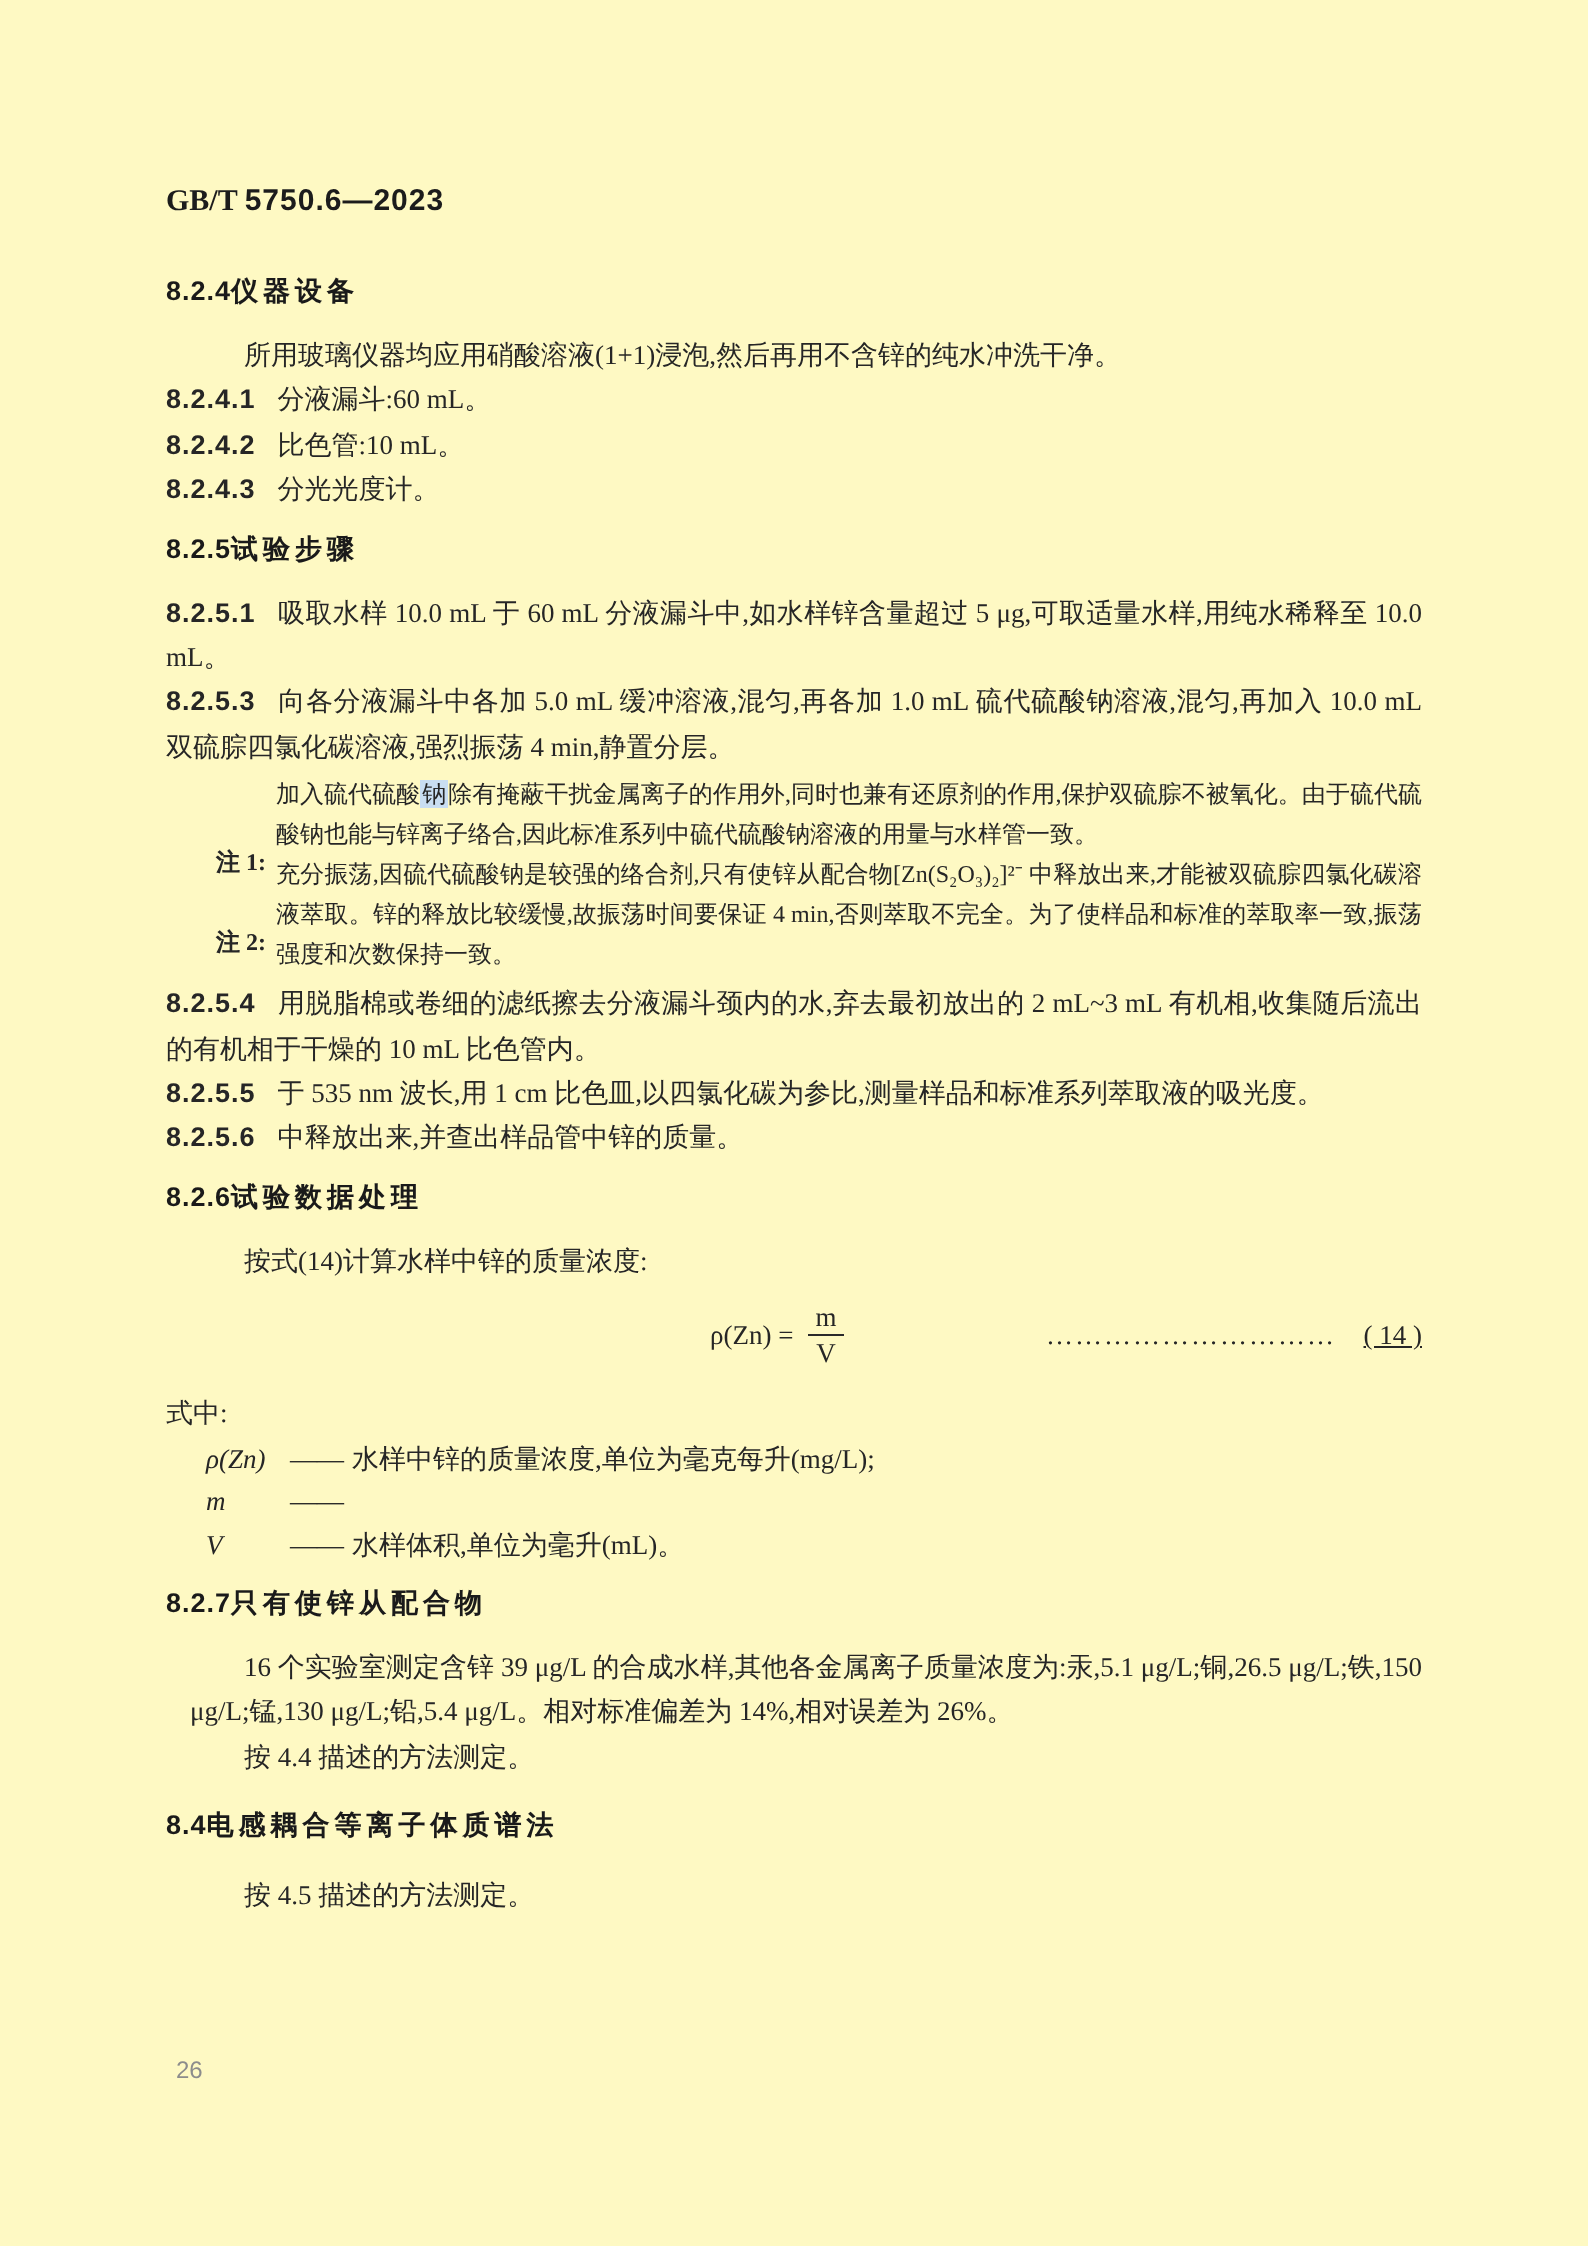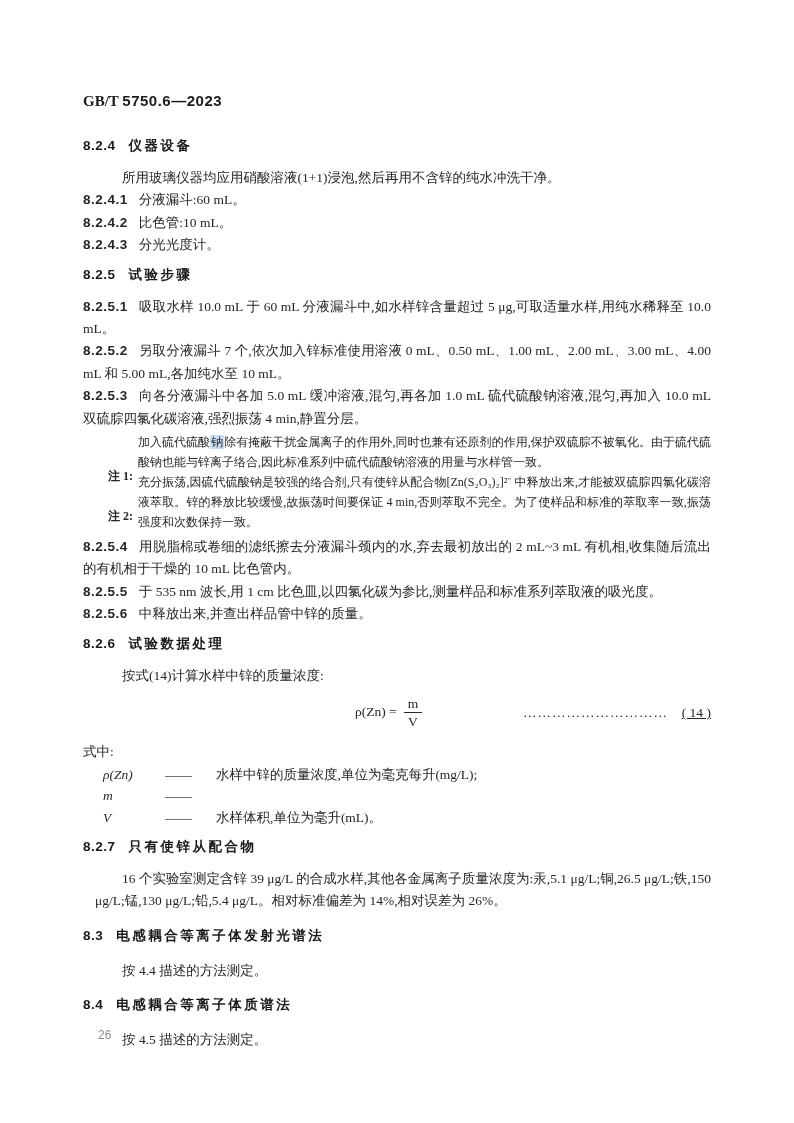--- a/index.html
+++ b/index.html
@@ -1,21 +1,21 @@
 <!DOCTYPE html>
 <html lang="zh"><head>
 <meta charset="utf-8">
 <style>
   html, body { margin: 0; padding: 0; background: #e8e8e8; }
   .page {
     position: relative;
     width: 794px;
     height: 1123px;
     margin: 0 auto;
-    background: #ffffff;
+    background: #fef9c3;
     color: #262626;
     font-family: "Liberation Serif", serif;
     overflow: hidden;
   }
   .content {
     position: absolute;
     left: 83px;
     top: 92px;
     width: 628px;
     font-size: 13.5px;
@@ -33,21 +33,21 @@
   .doc-header .std-number { font-family: "Liberation Sans", sans-serif; letter-spacing: 0.5px; }
   
   .heading {
     font-family: "Liberation Sans", sans-serif;
     font-weight: bold;
     font-size: 13.5px;
     line-height: 20px;
     margin: 8px 0 11px 0;
     color: #1a1a1a;
   }
-  .heading .h-num { margin-right: 13px; letter-spacing: 0.5px; }
+  .heading .h-num { letter-spacing: 0.5px; }
   .heading .h-title { letter-spacing: 2.5px; }
   .heading.space-lg { margin: 13px 0 14px 0; }
   
   .para, .clause { margin: 0; text-align: justify; }
   .para-indent { text-indent: 27px; margin-left: 12px; }
   .clause .c-num {
     font-family: "Liberation Sans", sans-serif;
     font-weight: bold;
     margin-right: 11px;
     letter-spacing: 0.5px;
@@ -94,28 +94,28 @@
     left: 440px;
     top: 9px;
     width: 150px;
     overflow: hidden;
     white-space: nowrap;
     letter-spacing: 1px;
   }
   .f-number { position: absolute; right: 0; top: 9px; text-decoration: underline; }
   
   .def-list { margin: 0 0 2px 0; }
-  .def-row { display: flex; padding-left: 20px; line-height: 21.8px; margin: 0; gap: 20px; }
+  .def-row { display: flex; padding-left: 20px; line-height: 21.8px; margin: 0; }
   .def-symbol { width: 42px; flex: 0 0 42px; font-style: italic; }
   .def-dash { margin-right: 4px; white-space: nowrap; }
   .def-text { text-align: justify; }
   
   .page-number {
     position: absolute;
-    left: 98px;
+    left: 88px;
     top: 1028px;
     font-size: 12px;
     color: #8c8c8c;
     font-family: "Liberation Sans", sans-serif;
   }
 </style>
 </head>
 <body>
 
 <div class="page">
@@ -141,23 +141,20 @@
     <p class="clause">
       <span class="c-num">8.2.4.3</span><span>分光光度计。</span>
     </p>
 
     <h3 class="heading">
       <span class="h-num">8.2.5</span><span class="h-title">试验步骤</span>
     </h3>
 
     <p class="clause">
       <span class="c-num">8.2.5.1</span><span>吸取水样 10.0 mL 于 60 mL 分液漏斗中,如水样锌含量超过 5 μg,可取适量水样,用纯水稀释至 10.0 mL。</span>
-    </p>
-    <p class="clause">
-      <span class="c-num">8.2.5.2</span><span>另取分液漏斗 7 个,依次加入锌标准使用溶液 0 mL、0.50 mL、1.00 mL、2.00 mL、3.00 mL、4.00 mL 和 5.00 mL,各加纯水至 10 mL。</span>
     </p>
     <p class="clause">
       <span class="c-num">8.2.5.3</span><span>向各分液漏斗中各加 5.0 mL 缓冲溶液,混匀,再各加 1.0 mL 硫代硫酸钠溶液,混匀,再加入 10.0 mL 双硫腙四氯化碳溶液,强烈振荡 4 min,静置分层。</span>
     </p>
 
     <div class="notes">
       <p class="note">
         <span class="note-label">注 1:</span>
         <span><span>加入硫代硫酸</span><span class="hl">钠</span><span>除有掩蔽干扰金属离子的作用外,同时也兼有还原剂的作用,保护双硫腙不被氧化。由于硫代硫酸钠也能与锌离子络合,因此标准系列中硫代硫酸钠溶液的用量与水样管一致。</span></span>
       </p>
@@ -213,23 +210,20 @@
         <span class="def-text">水样体积,单位为毫升(mL)。</span>
       </p>
     </div>
 
     <h3 class="heading">
       <span class="h-num">8.2.7</span><span class="h-title">只有使锌从配合物</span>
     </h3>
 
     <p class="para para-indent">16 个实验室测定含锌 39 μg/L 的合成水样,其他各金属离子质量浓度为:汞,5.1 μg/L;铜,26.5 μg/L;铁,150 μg/L;锰,130 μg/L;铅,5.4 μg/L。相对标准偏差为 14%,相对误差为 26%。</p>
 
-    <h3 class="heading space-lg">
-      <span class="h-num">8.3</span><span class="h-title">电感耦合等离子体发射光谱法</span>
-    </h3>
 
     <p class="para para-indent">按 4.4 描述的方法测定。</p>
 
     <h3 class="heading space-lg">
       <span class="h-num">8.4</span><span class="h-title">电感耦合等离子体质谱法</span>
     </h3>
 
     <p class="para para-indent">按 4.5 描述的方法测定。</p>
 
   </div>

